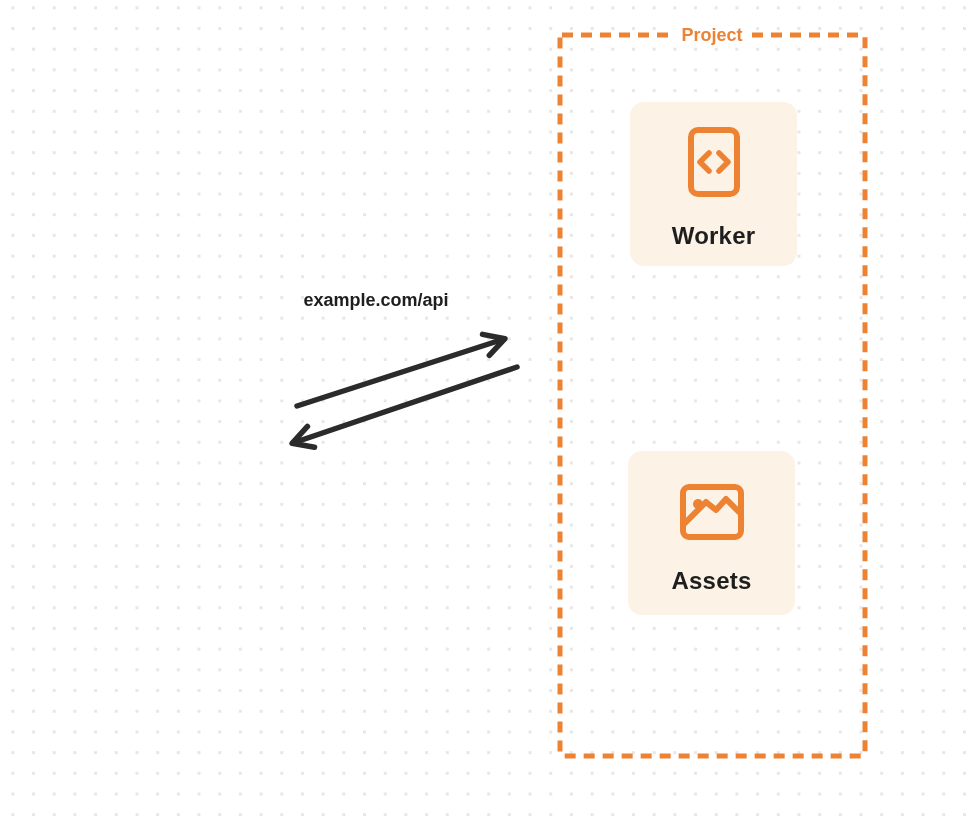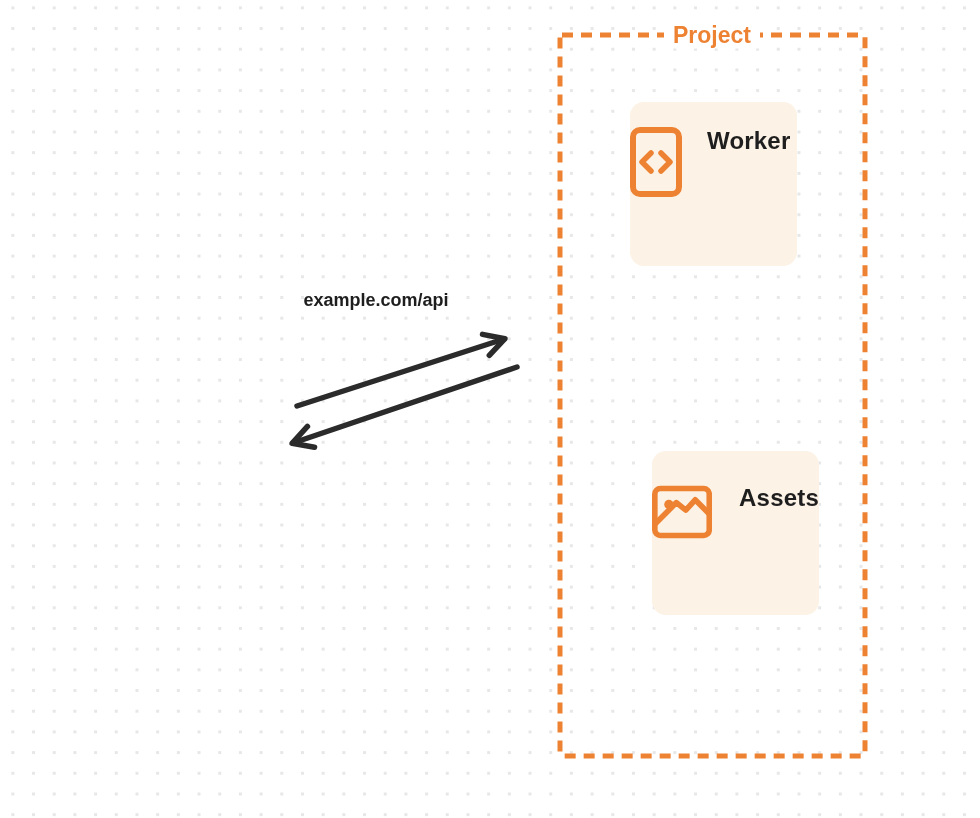--- a/index.html
+++ b/index.html
@@ -24,22 +24,22 @@
   .overlay {
     position: absolute;
     left: 0;
     top: 0;
     pointer-events: none;
   }
   .card {
     position: absolute;
     box-sizing: border-box;
     display: flex;
-    flex-direction: row;
-    align-items: flex-start;
+    flex-direction: column;
+    align-items: center;
   }
   .card-label {
     font-weight: 700;
     font-size: 24px;
     color: #1e1e1e;
     letter-spacing: 0.2px;
   }
   .worker-card {
     left: 630px;
     top: 102px;
@@ -52,37 +52,36 @@
   }
   .assets-card {
     left: 628px;
     top: 451px;
     width: 167px;
     height: 164px;
     background: #fcf2e5;
     border-radius: 14px;
     padding-top: 33px;
     gap: 27px;
-    margin-left: 24px;
   }
   .client-card {
     left: 83px;
     top: 313px;
     width: 167px;
     height: 167px;
     background: #f5f5f6;
     border-radius: 10px;
     justify-content: center;
   }
   .project-label {
     position: absolute;
     left: 712px;
     top: 35px;
     transform: translate(-50%, -50%);
-    font-size: 23px;
+    font-size: 18px;
     font-weight: 700;
     color: #ed8232;
     background: #ffffff;
     padding: 0 9px;
     white-space: nowrap;
   }
   .api-label {
     position: absolute;
     left: 376px;
     top: 300px;

